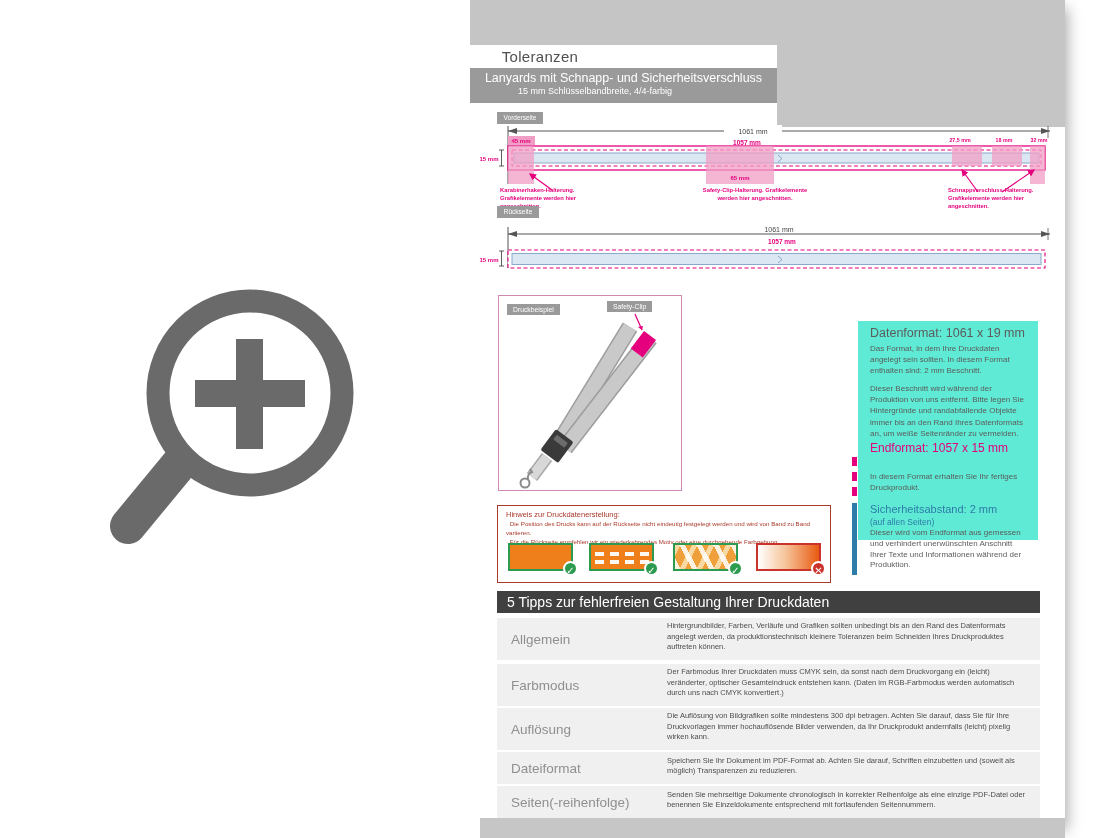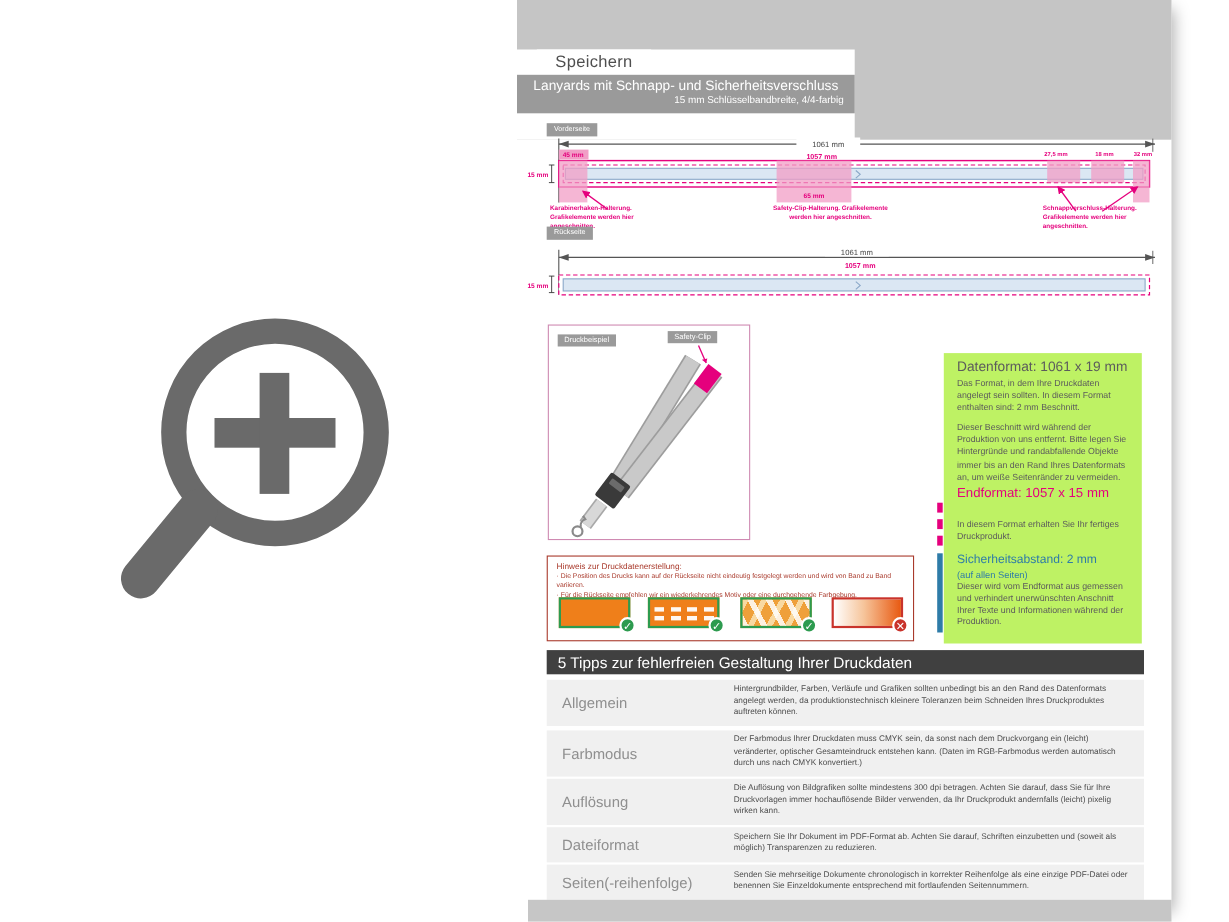--- a/index.html
+++ b/index.html
@@ -13,21 +13,21 @@
   
   #page { left:470px; top:0; width:595px; height:838px; background:#fff;
           box-shadow:10px 0 14px -8px rgba(0,0,0,.35); }
 
   .hdr-gray  { left:0; top:0; width:595px; height:127px; background:#c5c5c5; }
   .hdr-cut   { left:0; top:45px; width:307px; height:82px; background:#fff; }
   .tab-datenblatt { left:18px; top:45px; width:104px; height:23px; background:#fff;
       color:#4f4f4f; font-size:15px; line-height:23px; text-align:center; letter-spacing:.3px; }
   .banner { left:0; top:68px; width:307px; height:35px; background:#9a9a9a; color:#fff; }
   .banner-l1 { padding-top:3px; text-align:center; font-size:12.5px; }
-  .banner-l2 { text-align:right; padding-right:10px; font-size:9px; margin-top:1px;padding-left:48px; }
+  .banner-l2 { text-align:left; padding-right:10px; font-size:9px; margin-top:1px;padding-left:48px; }
 
   .diagram-tag { background:#9a9a9a; color:#fff; font-size:6.5px; text-align:center; line-height:12px; height:12px; }
   #tag-front { left:27px; top:112px; width:46px; }
   #tag-back  { left:27px; top:206px; width:42px; }
 
   #svg-front { left:8px; top:124px; }
   #svg-back  { left:8px; top:222px; }
 
   .ann { color:#e5007d; font-size:5.8px; line-height:1.35; font-weight:bold; }
   #ann-left  { left:30px;  top:187px; width:112px; }
@@ -54,21 +54,21 @@
                           repeating-linear-gradient(-62deg, rgba(255,255,230,.6) 0 5px, rgba(255,255,255,0) 5px 15px); }
   #sw4 { left:258px; background:linear-gradient(90deg,#ffffff 0%,#f6c49a 45%,#e85a12 100%); }
   .sw-textline { position:absolute; left:4px; width:56px; height:4px;
          background-image:repeating-linear-gradient(90deg, rgba(255,255,255,.95) 0 9px, rgba(255,255,255,0) 9px 15px); }
   .badge { position:absolute; right:-7px; bottom:-7px; width:15px; height:15px; border-radius:50%;
            color:#fff; font-size:10px; line-height:15px; text-align:center; border:2px solid #fff; }
   .badge-ok  { background:#2d9b4f; }
   .badge-bad { background:#c9332b; }
 
   
-  #info-box { left:388px; top:321px; width:180px; height:264px; background:#bef264; }
+  #info-box { left:388px; top:321px; width:180px; height:219px; background:#5eead4; }
   #info-box .t  { position:absolute; left:12px; width:156px; }
   .df-title { top:5px;  font-size:12.5px; color:#5c5c5c; }
   .df-t1    { top:22px; font-size:8px; line-height:1.4; color:#5c5c5c; }
   .df-t2    { top:62px; font-size:8px; line-height:1.4; color:#5c5c5c; }
   .ef-title { top:120px; font-size:12px; color:#e5007d; }
   .ef-text  { top:151px; font-size:8px; line-height:1.35; color:#5c5c5c; }
   .sa-title { top:182px; font-size:11px; color:#2e7ca8; }
   .sa-sub   { top:196px; font-size:8.5px; color:#2e7ca8; }
   .sa-text  { top:207px; font-size:8px; line-height:1.35; color:#5c5c5c; }
   .ef-dash { left:382px; width:5px; height:9px; background:#e5007d; }
@@ -101,21 +101,21 @@
       <rect x="95" y="97" width="110" height="27" fill="#6a6a6a"></rect>
       <rect x="136" y="56" width="27" height="110" fill="#6a6a6a"></rect>
       <line x1="80" y1="180" x2="28" y2="243" stroke="#6a6a6a" stroke-width="36" stroke-linecap="round"></line>
     </svg>
   </div>
 
   <div id="page" class="abs">
 
     <div class="hdr-gray abs"></div>
     <div class="hdr-cut abs"></div>
-    <div class="tab-datenblatt abs">Speichern</div>
+    <div class="tab-datenblatt abs">Toleranzen</div>
     <div class="banner abs">
       <div class="banner-l1">Lanyards mit Schnapp- und Sicherheitsverschluss</div>
       <div class="banner-l2">15 mm Schlüsselbandbreite, 4/4-farbig</div>
     </div>
 
     <div id="tag-front" class="diagram-tag abs">Vorderseite</div>
 
     <svg id="svg-front" class="abs" width="575" height="88" viewBox="0 0 575 88">
       <defs>
         <marker id="am" markerWidth="6" markerHeight="6" refX="5" refY="3" orient="auto">

